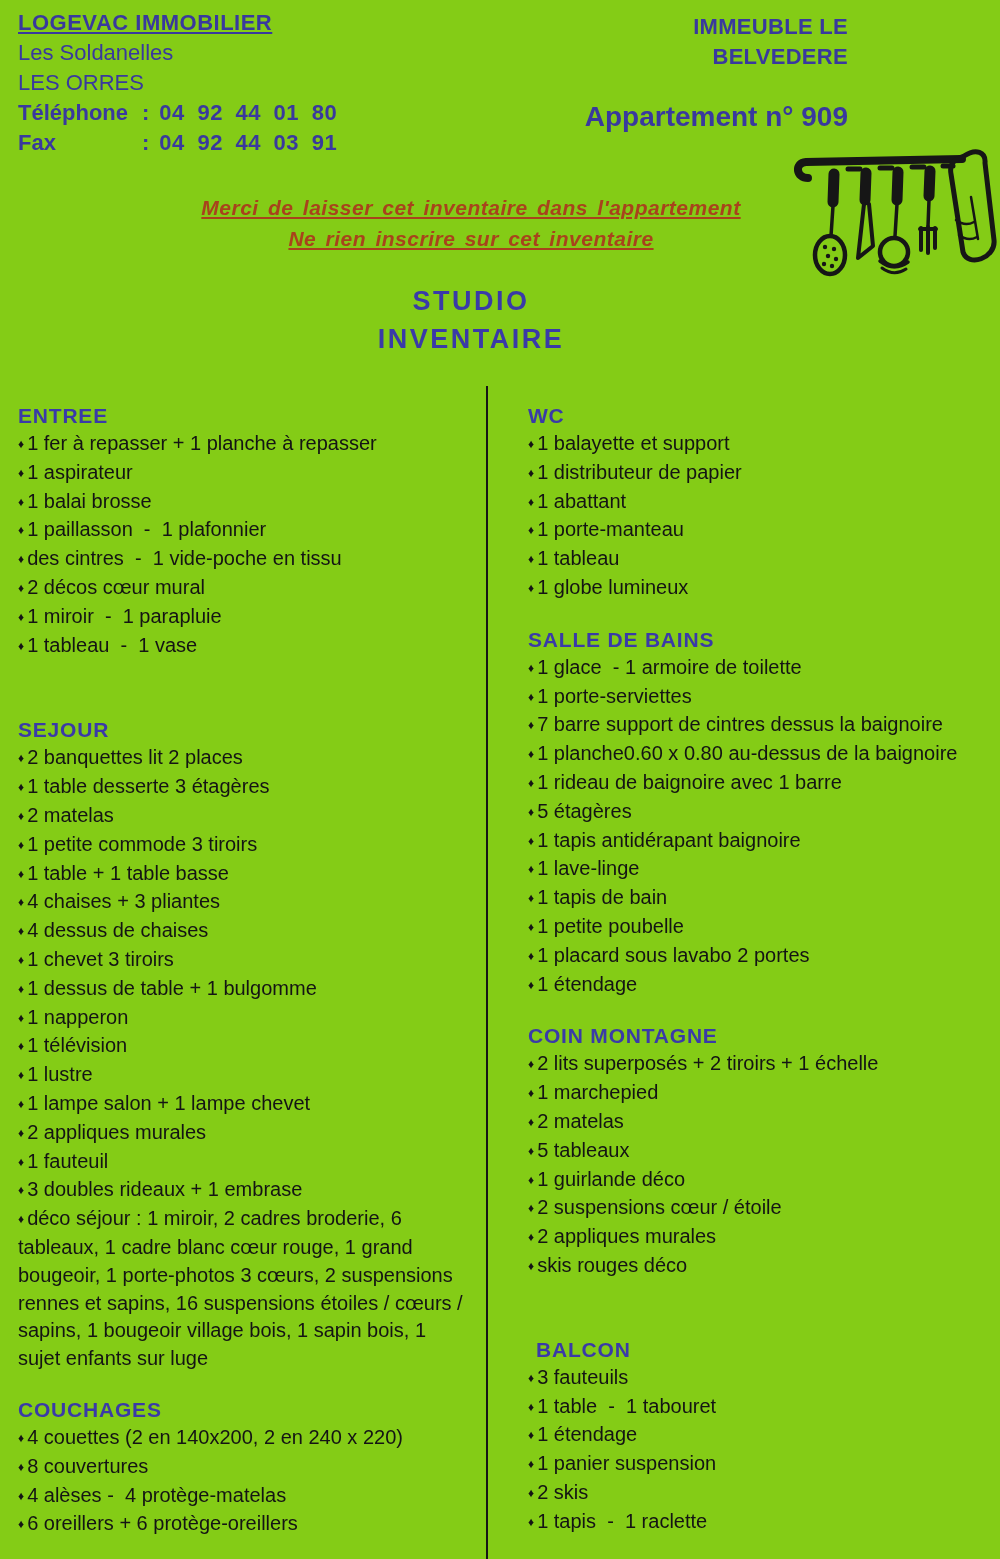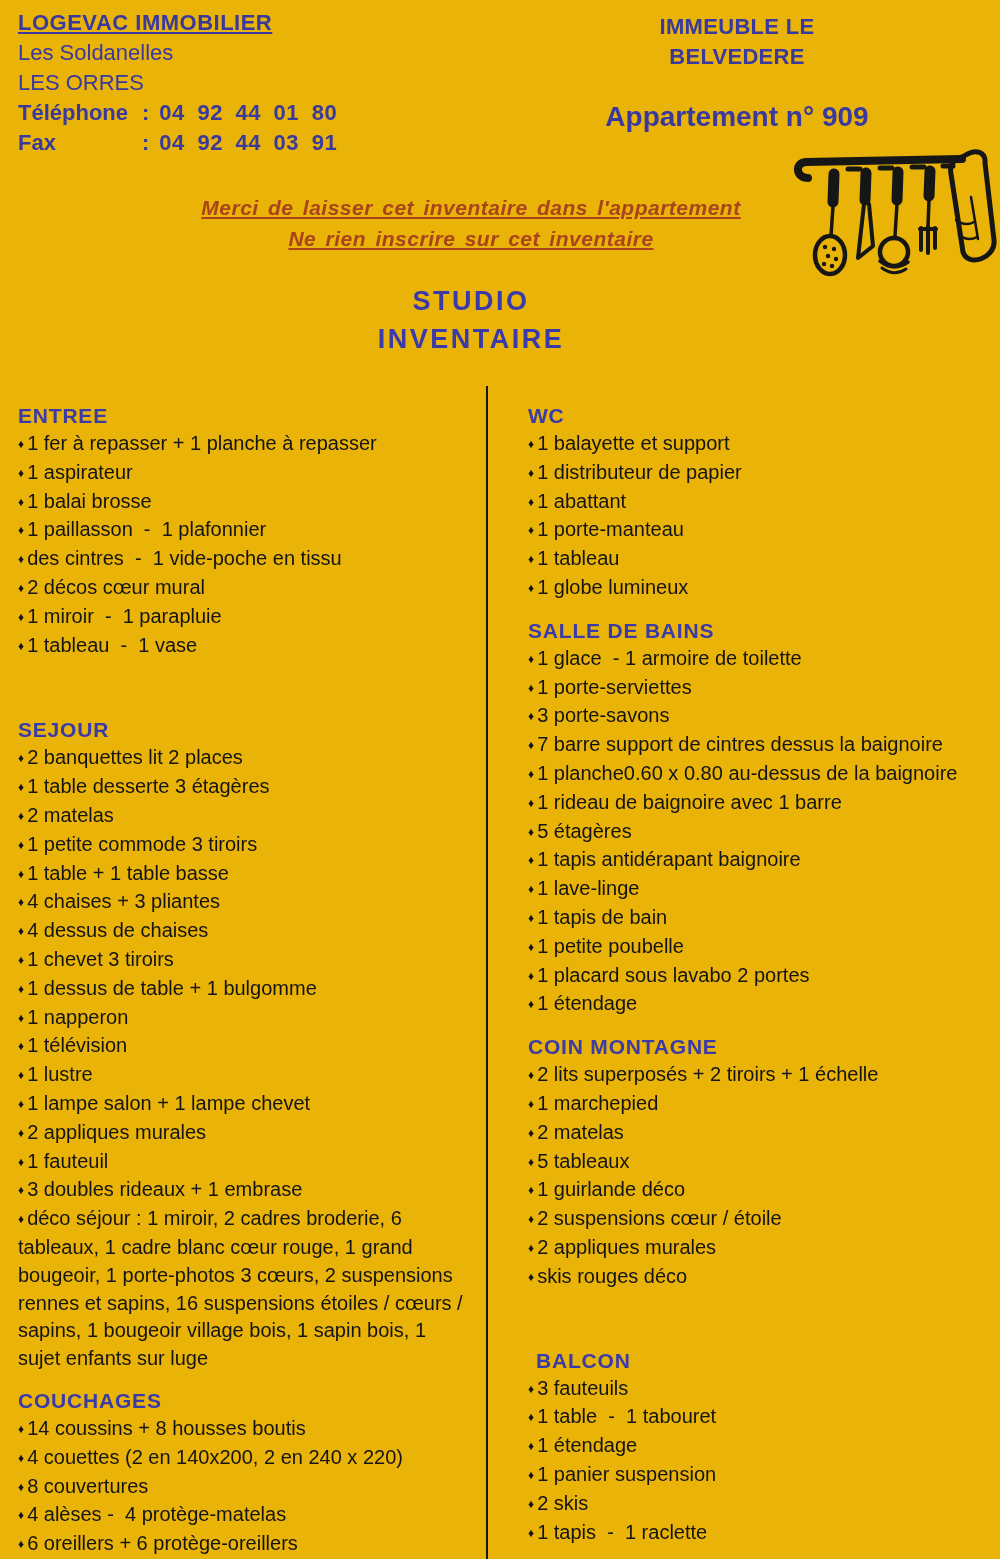--- a/index.html
+++ b/index.html
@@ -1,42 +1,42 @@
 <!DOCTYPE html>
 <html><head>
 <meta charset="utf-8">
 <style>
   html, body { margin: 0; padding: 0; background: #ffffff; }
   .page {
     position: relative;
     width: 1000px;
     height: 1559px;
-    background: #eab308;
+    background: #84cc16;
     overflow: hidden;
     font-family: "Liberation Sans", sans-serif;
     color: #141414;
   }
 
   
   .header-left { position: absolute; left: 18px; top: 8px; }
   .header-left > div { line-height: 30px; font-size: 22px; color: #39399e; }
   .company {
     font-size: 23px;
     font-weight: bold;
     text-decoration: underline;
     letter-spacing: 0.5px;
   }
   .contact { font-weight: bold; }
   .clabel { display: inline-block; width: 124px; }
   .cvalue { margin-left: 10px; word-spacing: 6px; letter-spacing: 0.5px; }
 
   
   .header-right {
-    position: absolute; left: 591px; top: 12px; width: 292px;
-    text-align: center; color: #39399e; font-weight: bold;
+    position: absolute; left: 556px; top: 12px; width: 292px;
+    text-align: right; color: #39399e; font-weight: bold;
   }
   .building { font-size: 22px; line-height: 30px; margin-bottom: 30px; letter-spacing: 0.3px; }
   .apartment { font-size: 28px; line-height: 30px; }
 
   
   .utensils { position: absolute; left: 788px; top: 142px; }
 
   
   .notice { position: absolute; left: 0; top: 192px; width: 942px; text-align: center; }
   .notice-line {
@@ -64,21 +64,21 @@
     position: absolute; left: 486px; top: 386px; bottom: 0;
     width: 2px; background: #161616;
   }
 
   
   .columns { position: absolute; left: 0; top: 390px; width: 1000px; display: flex; align-items: flex-start; }
   .col { box-sizing: border-box; }
   .col-left  { width: 468px; padding-left: 18px; }
   .col-right { flex: 1; padding-left: 60px; padding-right: 4px; }
 
-  .section { margin-top: 14px; }
+  .section { margin-top: 23px; }
   .col .section:first-child { margin-top: 12px; }
   .col-left  .section:nth-child(2) { margin-top: 56px; }  
   .col-right .section:nth-child(4) { margin-top: 55px; }  
   .col-right .section:nth-child(4) .section-title { padding-left: 8px; }
 
   .section-title {
     margin: 0;
     color: #3a3aa8;
     font-size: 21px;
     font-weight: bold;
@@ -204,42 +204,40 @@
           <div class="item"><span class="bullet">♦</span><span class="item-text">1 télévision</span></div>
           <div class="item"><span class="bullet">♦</span><span class="item-text">1 lustre</span></div>
           <div class="item"><span class="bullet">♦</span><span class="item-text">1 lampe salon + 1 lampe chevet</span></div>
           <div class="item"><span class="bullet">♦</span><span class="item-text">2 appliques murales</span></div>
           <div class="item"><span class="bullet">♦</span><span class="item-text">1 fauteuil</span></div>
           <div class="item"><span class="bullet">♦</span><span class="item-text">3 doubles rideaux + 1 embrase</span></div>
           <div class="item"><span class="bullet">♦</span><span class="item-text">déco séjour : 1 miroir, 2 cadres broderie, 6 tableaux, 1 cadre blanc cœur rouge, 1 grand bougeoir, 1 porte-photos 3 cœurs, 2 suspensions rennes et sapins, 16 suspensions étoiles / cœurs / sapins, 1 bougeoir village bois, 1 sapin bois, 1 sujet enfants sur luge</span></div>
         </section>
         <section class="section">
           <h2 class="section-title">COUCHAGES</h2>
-          <div class="item"><span class="bullet">♦</span><span class="item-text">14 coussins + 8 housses boutis</span></div>
           <div class="item"><span class="bullet">♦</span><span class="item-text">4 couettes (2 en 140x200, 2 en 240 x 220)</span></div>
           <div class="item"><span class="bullet">♦</span><span class="item-text">8 couvertures</span></div>
           <div class="item"><span class="bullet">♦</span><span class="item-text">4 alèses -  4 protège-matelas</span></div>
           <div class="item"><span class="bullet">♦</span><span class="item-text">6 oreillers + 6 protège-oreillers</span></div>
         </section>
       </div>
     <div class="col col-right">
         <section class="section">
           <h2 class="section-title">WC</h2>
           <div class="item"><span class="bullet">♦</span><span class="item-text">1 balayette et support</span></div>
           <div class="item"><span class="bullet">♦</span><span class="item-text">1 distributeur de papier</span></div>
           <div class="item"><span class="bullet">♦</span><span class="item-text">1 abattant</span></div>
           <div class="item"><span class="bullet">♦</span><span class="item-text">1 porte-manteau</span></div>
           <div class="item"><span class="bullet">♦</span><span class="item-text">1 tableau</span></div>
           <div class="item"><span class="bullet">♦</span><span class="item-text">1 globe lumineux</span></div>
         </section>
         <section class="section">
           <h2 class="section-title">SALLE DE BAINS</h2>
           <div class="item"><span class="bullet">♦</span><span class="item-text">1 glace  - 1 armoire de toilette</span></div>
           <div class="item"><span class="bullet">♦</span><span class="item-text">1 porte-serviettes</span></div>
-          <div class="item"><span class="bullet">♦</span><span class="item-text">3 porte-savons</span></div>
           <div class="item"><span class="bullet">♦</span><span class="item-text">7 barre support de cintres dessus la baignoire</span></div>
           <div class="item"><span class="bullet">♦</span><span class="item-text">1 planche0.60 x 0.80 au-dessus de la baignoire</span></div>
           <div class="item"><span class="bullet">♦</span><span class="item-text">1 rideau de baignoire avec 1 barre</span></div>
           <div class="item"><span class="bullet">♦</span><span class="item-text">5 étagères</span></div>
           <div class="item"><span class="bullet">♦</span><span class="item-text">1 tapis antidérapant baignoire</span></div>
           <div class="item"><span class="bullet">♦</span><span class="item-text">1 lave-linge</span></div>
           <div class="item"><span class="bullet">♦</span><span class="item-text">1 tapis de bain</span></div>
           <div class="item"><span class="bullet">♦</span><span class="item-text">1 petite poubelle</span></div>
           <div class="item"><span class="bullet">♦</span><span class="item-text">1 placard sous lavabo 2 portes</span></div>
           <div class="item"><span class="bullet">♦</span><span class="item-text">1 étendage</span></div>

